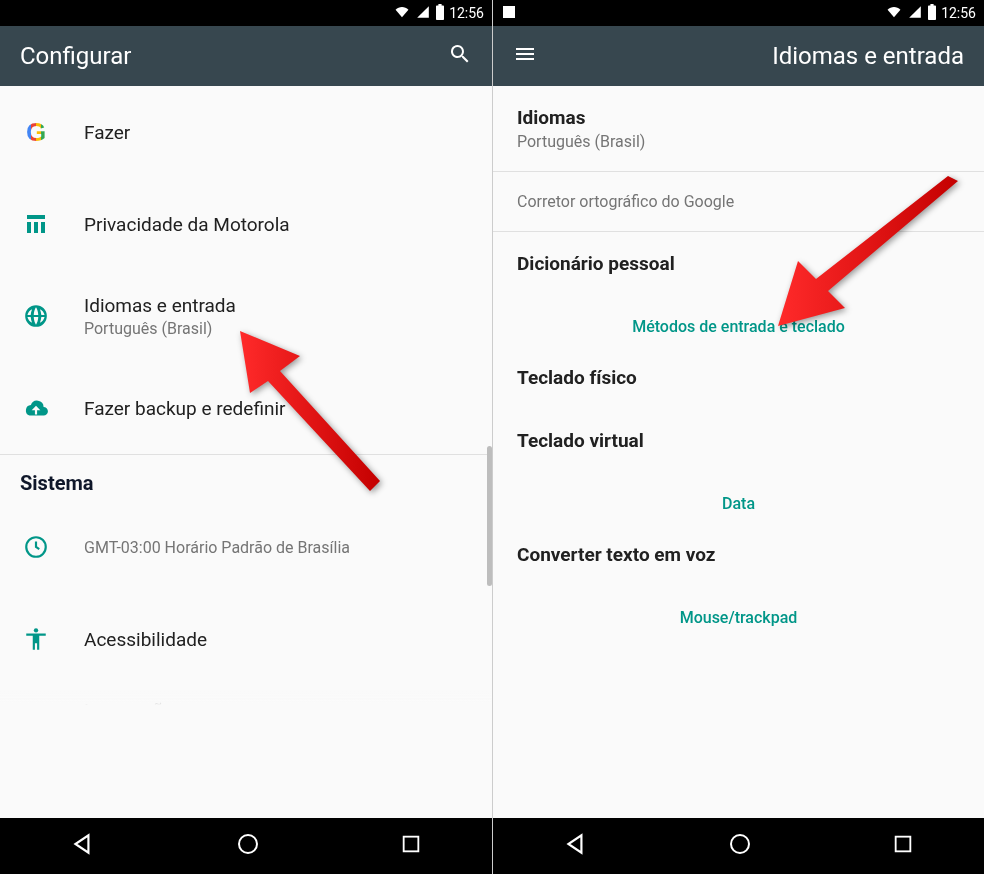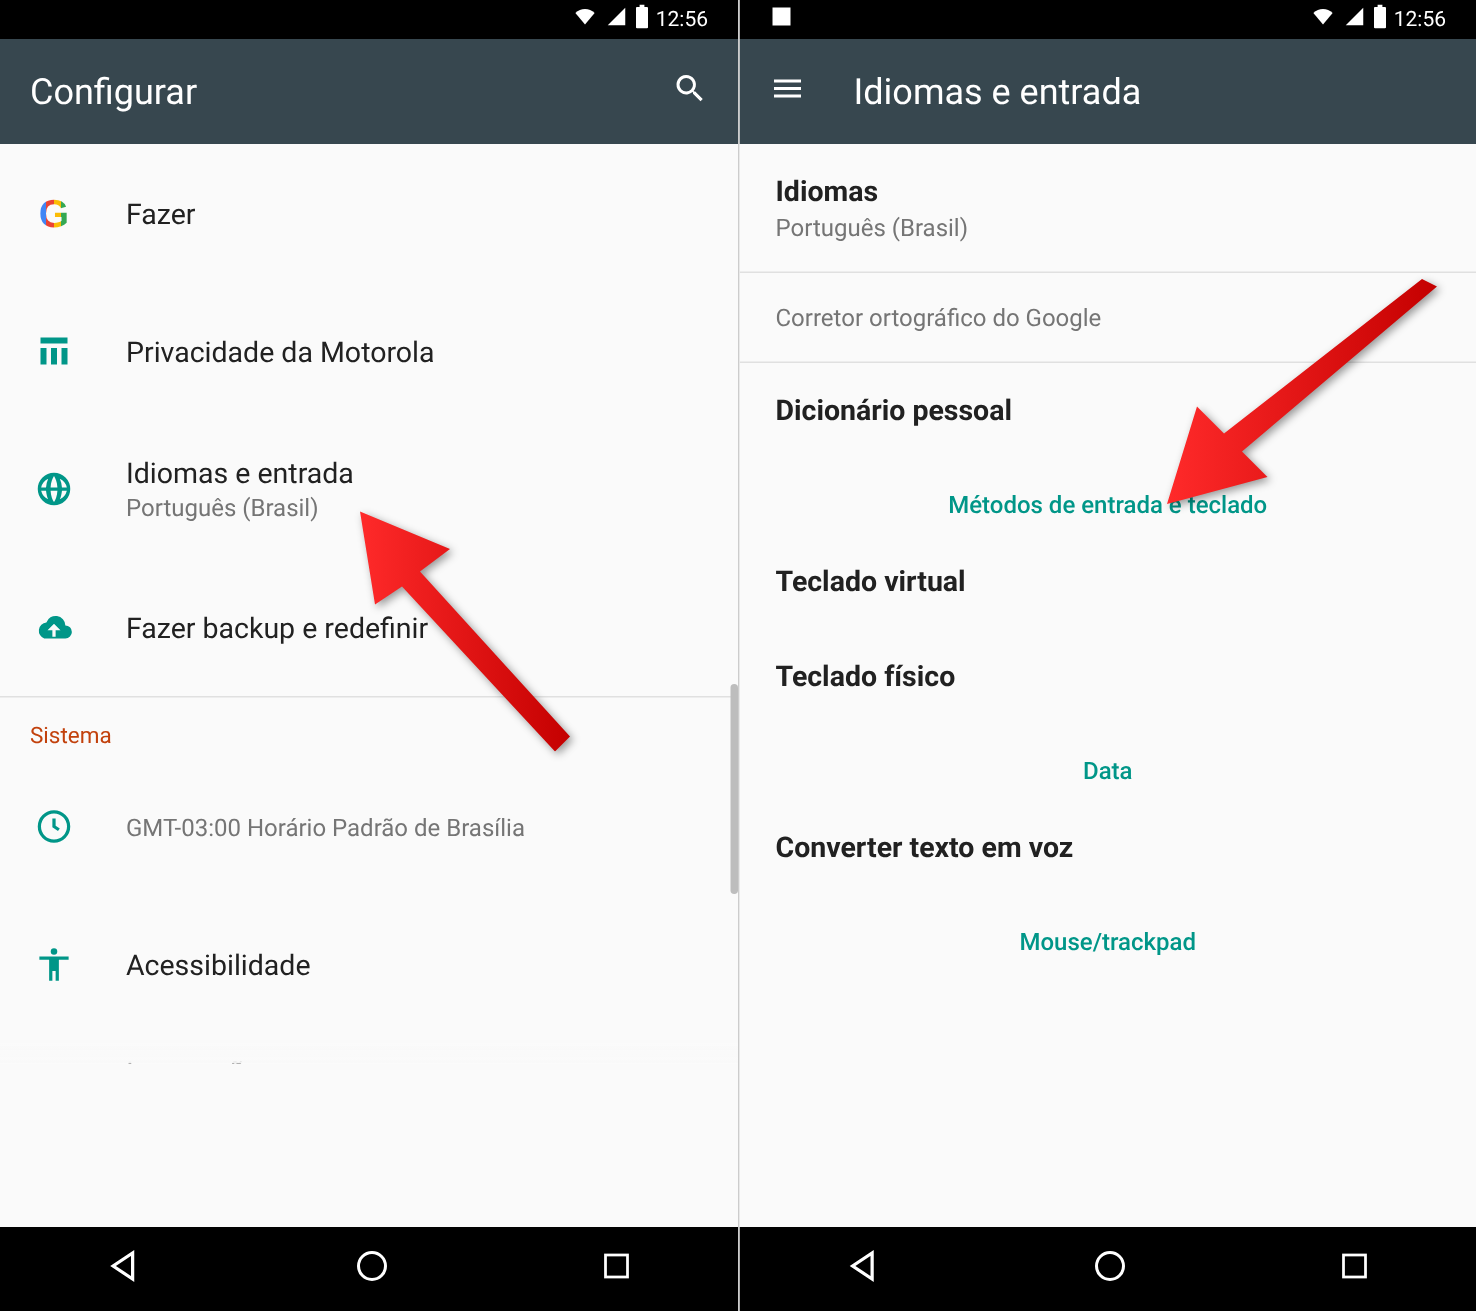--- a/index.html
+++ b/index.html
@@ -23,36 +23,37 @@
   .phone + .phone { border-left: 1px solid #ccc; }
 
   
   .status-bar {
     height: 26px;
     background: #000;
     color: #fff;
     display: flex;
     align-items: center;
     justify-content: flex-end;
-    padding: 0 20px;
+    padding: 0 8px;
     font-size: 14px;
     gap: 4px;
   }
   .status-bar .left-icons { margin-right: auto; display:flex; align-items:center; }
   .status-bar svg { fill: #fff; }
 
   
   .app-bar {
-    height: 70px;
+    height: 60px;
     background: #37474f;
     color: #fff;
     display: flex;
     align-items: center;
     padding: 0 20px;
     gap: 32px;
+    justify-content: space-between;
   }
   .app-bar .title {
     font-size: 24px;
     font-weight: 400;
   }
   .app-bar .spacer { flex: 1; }
   .app-bar svg { fill: #fff; }
 
   
   .content {
@@ -85,23 +86,24 @@
   .list-item .primary {
     font-size: 19px;
     color: #212121;
   }
   .list-item .secondary {
     font-size: 16px;
     color: #757575;
   }
 
   .section-header {
-    font-size: 15px;
-    color: #c2410c;
+    font-size: 20px;
+    color: #0f172a;
     padding: 16px 20px 6px 20px;
+    font-weight: bold;
   }
   .section-header.teal {
     color: #009688;
     font-weight: 500;
     font-size: 16px;
     padding: 22px 24px 10px;
     text-align: center;
   }
 
   .divider {
@@ -357,25 +359,25 @@
     </div>
     <div class="divider"></div>
 
     <div class="simple-item">
       <span class="primary">Dicionário pessoal</span>
     </div>
 
     <div class="section-header teal">Métodos de entrada e teclado</div>
 
     <div class="simple-item">
+      <span class="primary">Teclado físico</span>
+    </div>
+
+    <div class="simple-item">
       <span class="primary">Teclado virtual</span>
-    </div>
-
-    <div class="simple-item">
-      <span class="primary">Teclado físico</span>
     </div>
 
     <div class="section-header teal">Data</div>
 
     <div class="simple-item">
       <span class="primary">Converter texto em voz</span>
     </div>
 
     <div class="section-header teal">Mouse/trackpad</div>
 

